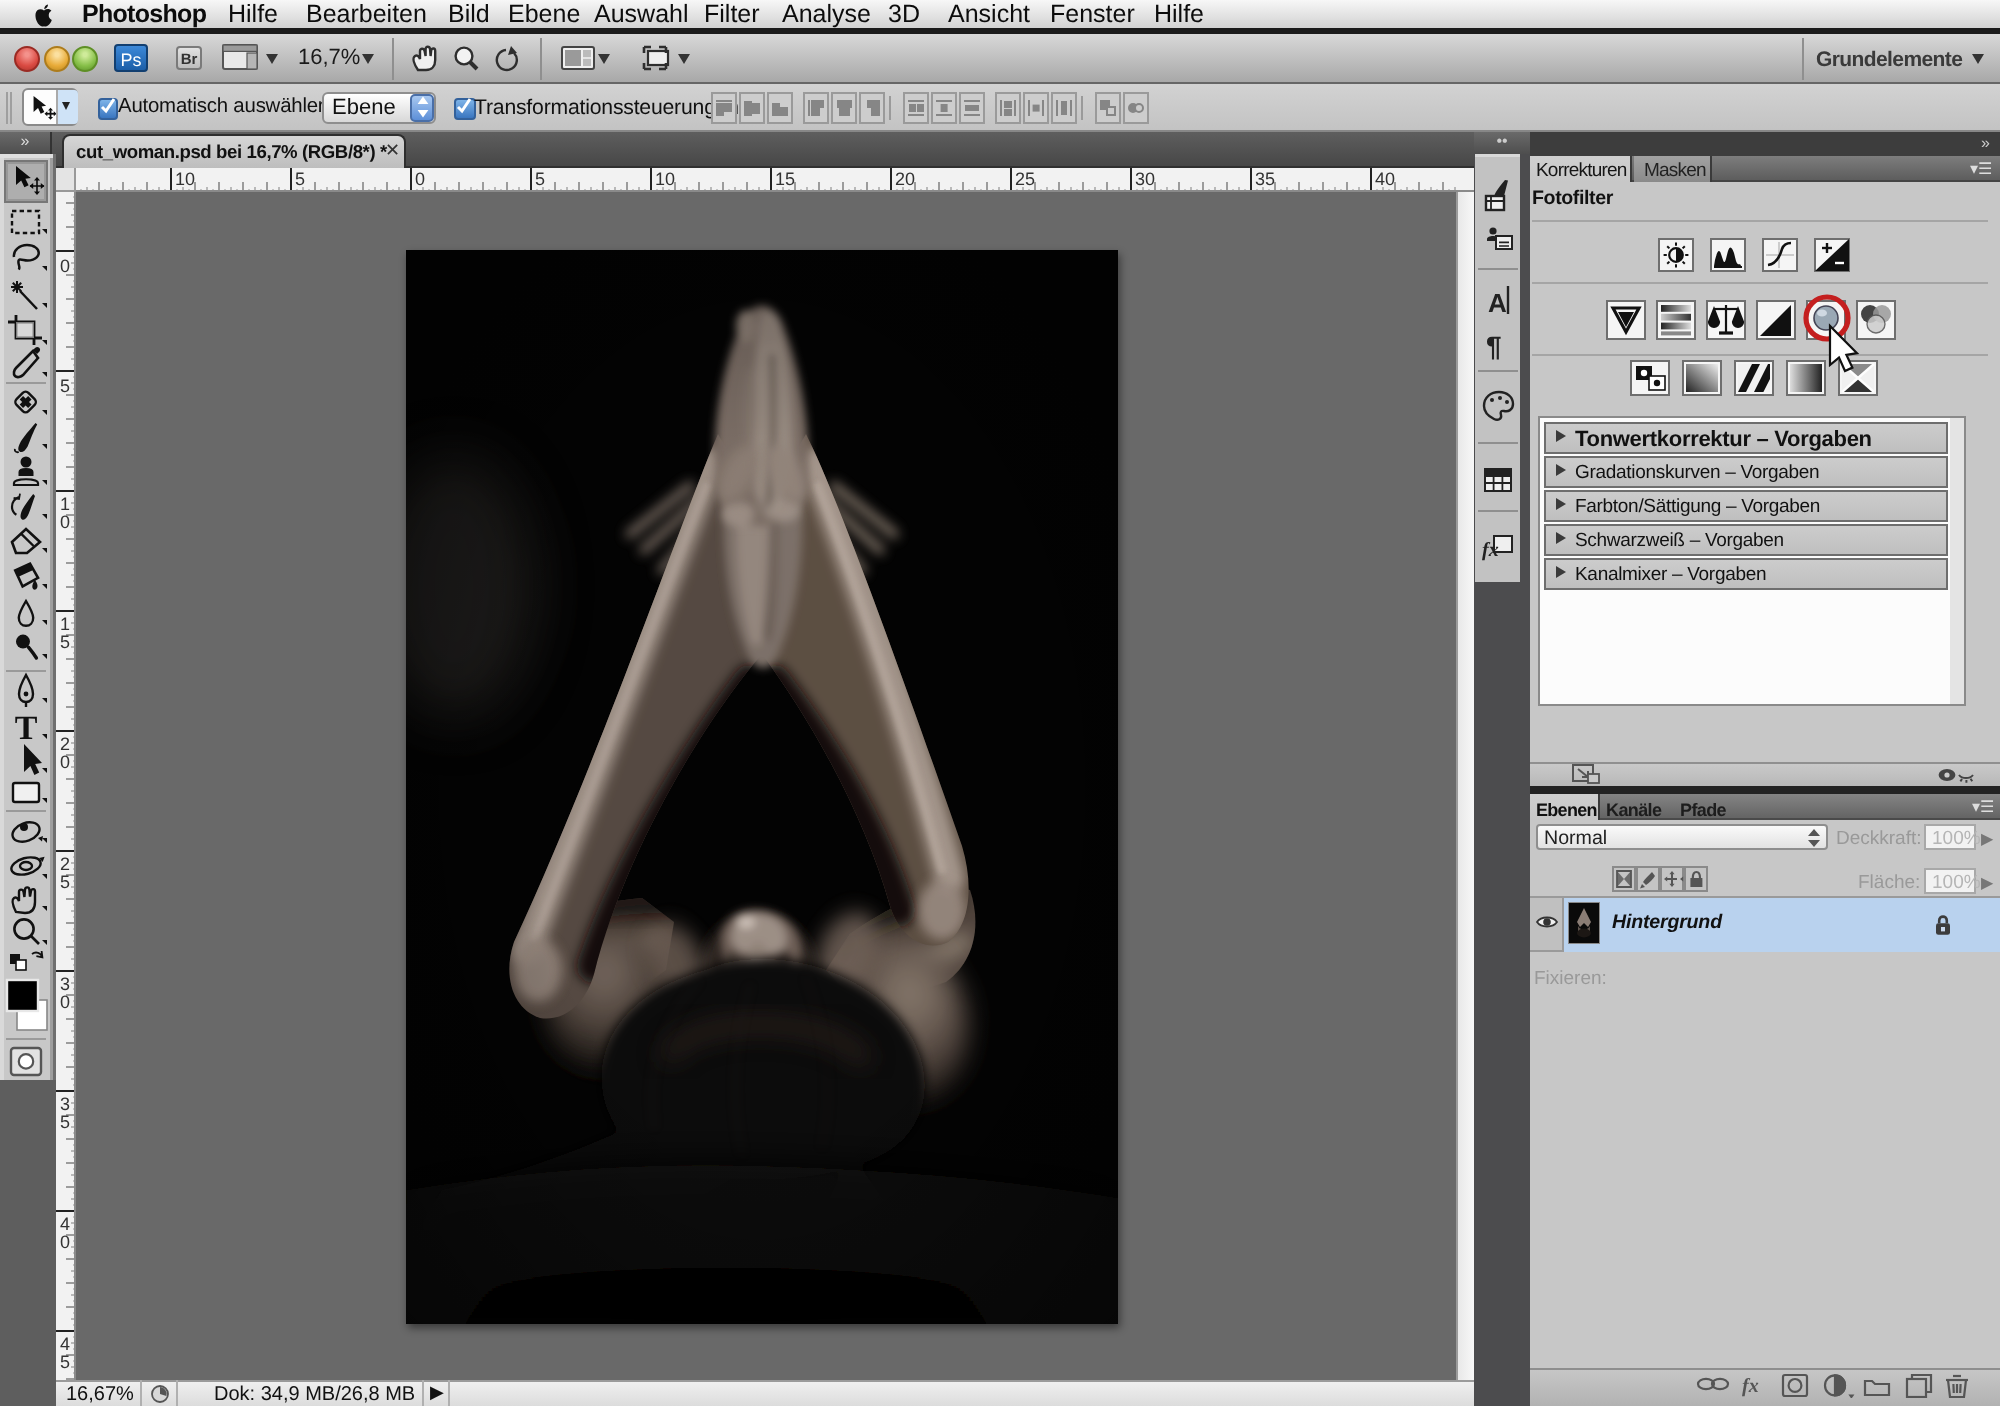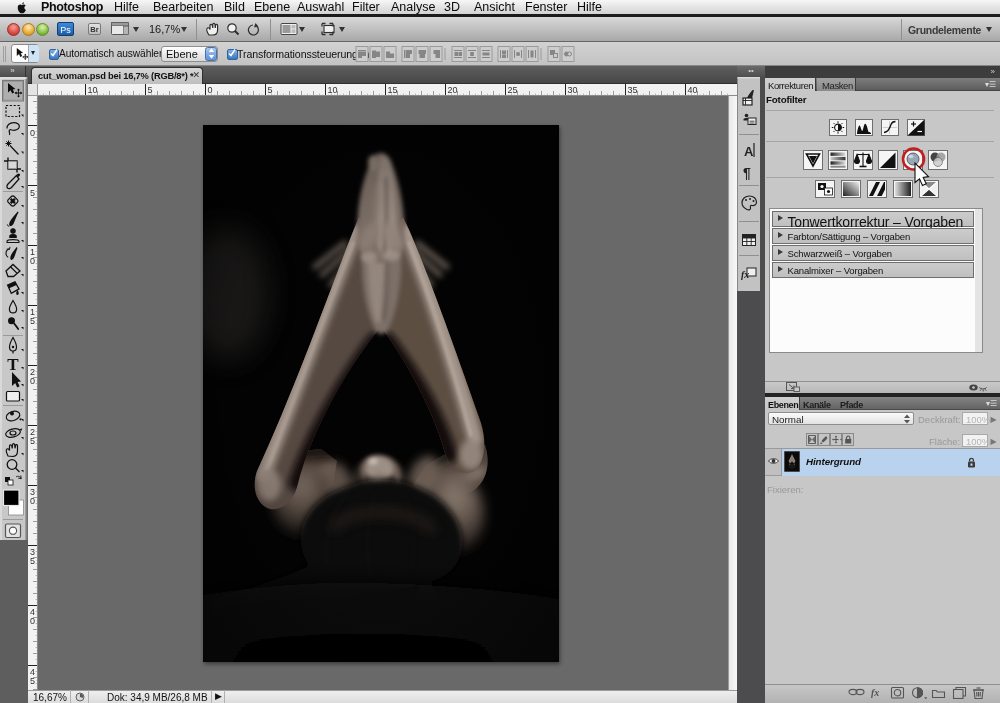--- a/index.html
+++ b/index.html
@@ -816,23 +816,27 @@
         <path d="M921,196 L929,189 L937,196 Z" fill="#333"></path>
         <path d="M921,182 L929,189 L937,182 Z" fill="#8a8a8a"></path>
         <path d="M921,182 L937,196 M937,182 L921,196" stroke="#fdfdfd" stroke-width="1.2"></path>
       </g>
   </g>
 </svg>
 
 <div class="ab" style="left:769px;top:208px;width:214px;height:145px;background:#fcfcfc;border:1px solid #8a8a8a;box-sizing:border-box;"></div>
 <div class="ab" style="left:975px;top:209px;width:7px;height:143px;background:#e4e4e4;"></div>
 <div id="presetrows" class="ab" style="left:771.5px;top:210.5px;">
-  <div style="width:200px;height:14.5px;background:linear-gradient(#cccccc,#bfbfbf);border:1px solid #6e6e6e;margin-bottom:0.5px;position:relative;font-size:14px;letter-spacing:-0.15px;color:#111;">
+  <div style="width:200px;height:14.5px;background:linear-gradient(#cccccc,#bfbfbf);border:1px solid #6e6e6e;margin-bottom:0.5px;position:relative;font-size:11px;letter-spacing:-0.15px;color:#111;font-weight:bold;">
       <span style="position:absolute;left:5px;top:3.5px;width:0;height:0;border-top:3.5px solid transparent;border-bottom:3.5px solid transparent;border-left:5px solid #3a3a3a;"></span>
       <span style="position:absolute;left:15px;top:2px;">Tonwertkorrektur – Vorgaben</span>
+    </div>
+  <div style="width:200px;height:14.5px;background:linear-gradient(#cccccc,#bfbfbf);border:1px solid #6e6e6e;margin-bottom:0.5px;position:relative;font-size:9.5px;letter-spacing:-0.15px;color:#111;">
+      <span style="position:absolute;left:5px;top:3.5px;width:0;height:0;border-top:3.5px solid transparent;border-bottom:3.5px solid transparent;border-left:5px solid #3a3a3a;"></span>
+      <span style="position:absolute;left:15px;top:2px;">Gradationskurven – Vorgaben</span>
     </div>
   <div style="width:200px;height:14.5px;background:linear-gradient(#cccccc,#bfbfbf);border:1px solid #6e6e6e;margin-bottom:0.5px;position:relative;font-size:9.5px;letter-spacing:-0.15px;color:#111;">
       <span style="position:absolute;left:5px;top:3.5px;width:0;height:0;border-top:3.5px solid transparent;border-bottom:3.5px solid transparent;border-left:5px solid #3a3a3a;"></span>
       <span style="position:absolute;left:15px;top:2px;">Farbton/Sättigung – Vorgaben</span>
     </div>
   <div style="width:200px;height:14.5px;background:linear-gradient(#cccccc,#bfbfbf);border:1px solid #6e6e6e;margin-bottom:0.5px;position:relative;font-size:9.5px;letter-spacing:-0.15px;color:#111;">
       <span style="position:absolute;left:5px;top:3.5px;width:0;height:0;border-top:3.5px solid transparent;border-bottom:3.5px solid transparent;border-left:5px solid #3a3a3a;"></span>
       <span style="position:absolute;left:15px;top:2px;">Schwarzweiß – Vorgaben</span>
     </div>
   <div style="width:200px;height:14.5px;background:linear-gradient(#cccccc,#bfbfbf);border:1px solid #6e6e6e;margin-bottom:0.5px;position:relative;font-size:9.5px;letter-spacing:-0.15px;color:#111;">

